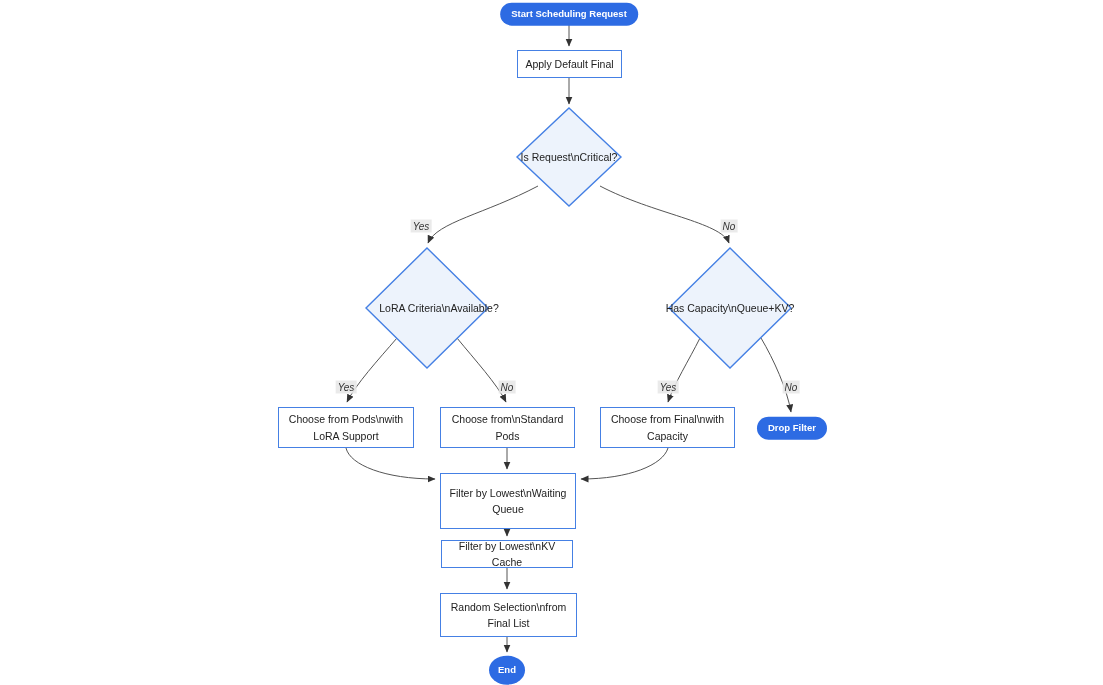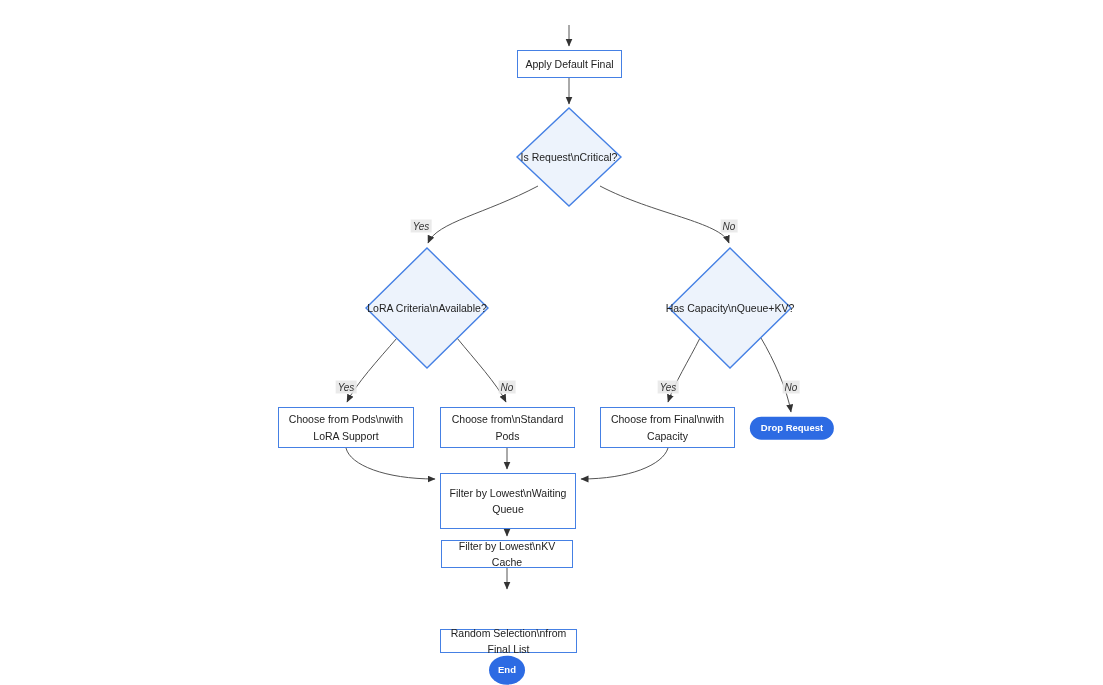--- a/index.html
+++ b/index.html
@@ -100,54 +100,55 @@
       <path d="M507,635 L507,652" marker-end="url(#arrow)"></path>
     </g>
 
     <g fill="#EDF3FC" stroke="#4580E4" stroke-width="1.4">
       <polygon points="569,108 621,157 569,206 517,157"></polygon>
       <polygon points="427,248 488,308 427,368 366,308"></polygon>
       <polygon points="730,248 791,308 730,368 669,308"></polygon>
     </g>
   </svg>
 
+  <div class="node pill" style="left:569px; top:14px;">Start Scheduling Request</div>
 
   <div class="node rect" style="left:517px; top:50px; width:105px; height:28px;">
     <span>Apply Default Final</span>
   </div>
 
   <div class="diamond-label" style="left:569px; top:157px;">Is Request\nCritical?</div>
 
-  <div class="diamond-label" style="left:427px; top:308px;">LoRA Criteria\nAvailable?</div>
+  <div class="diamond-label" style="left:439px; top:308px;">LoRA Criteria\nAvailable?</div>
 
   <div class="diamond-label" style="left:730px; top:308px;">Has Capacity\nQueue+KV?</div>
 
   <div class="node rect" style="left:278px; top:407px; width:136px; height:41px;">
     <span>Choose from Pods\nwith LoRA Support</span>
   </div>
 
   <div class="node rect" style="left:440px; top:407px; width:135px; height:41px;">
     <span>Choose from\nStandard Pods</span>
   </div>
 
   <div class="node rect" style="left:600px; top:407px; width:135px; height:41px;">
     <span>Choose from Final\nwith Capacity</span>
   </div>
 
-  <div class="node pill" style="left:792px; top:428px;">Drop Request</div>
+  <div class="node pill" style="left:792px; top:428px;">Drop Filter</div>
 
   <div class="node rect" style="left:440px; top:473px; width:136px; height:56px;">
     <span>Filter by Lowest\nWaiting Queue</span>
   </div>
 
   <div class="node rect" style="left:441px; top:540px; width:132px; height:28px;">
     <span>Filter by Lowest\nKV Cache</span>
   </div>
 
-  <div class="node rect" style="left:440px; top:629px; width:137px; height:24px;justify-content:center;">
+  <div class="node rect" style="left:440px; top:593px; width:137px; height:44px;justify-content:center;">
     <span>Random Selection\nfrom Final List</span>
   </div>
 
   <div class="node end-node" style="left:507px; top:670px;">End</div>
 
   <span class="edge-label" style="left:421px; top:226px;">Yes</span>
   <span class="edge-label" style="left:729px; top:226px;">No</span>
   <span class="edge-label" style="left:346px; top:387px;">Yes</span>
   <span class="edge-label" style="left:507px; top:387px;">No</span>
   <span class="edge-label" style="left:668px; top:387px;">Yes</span>

